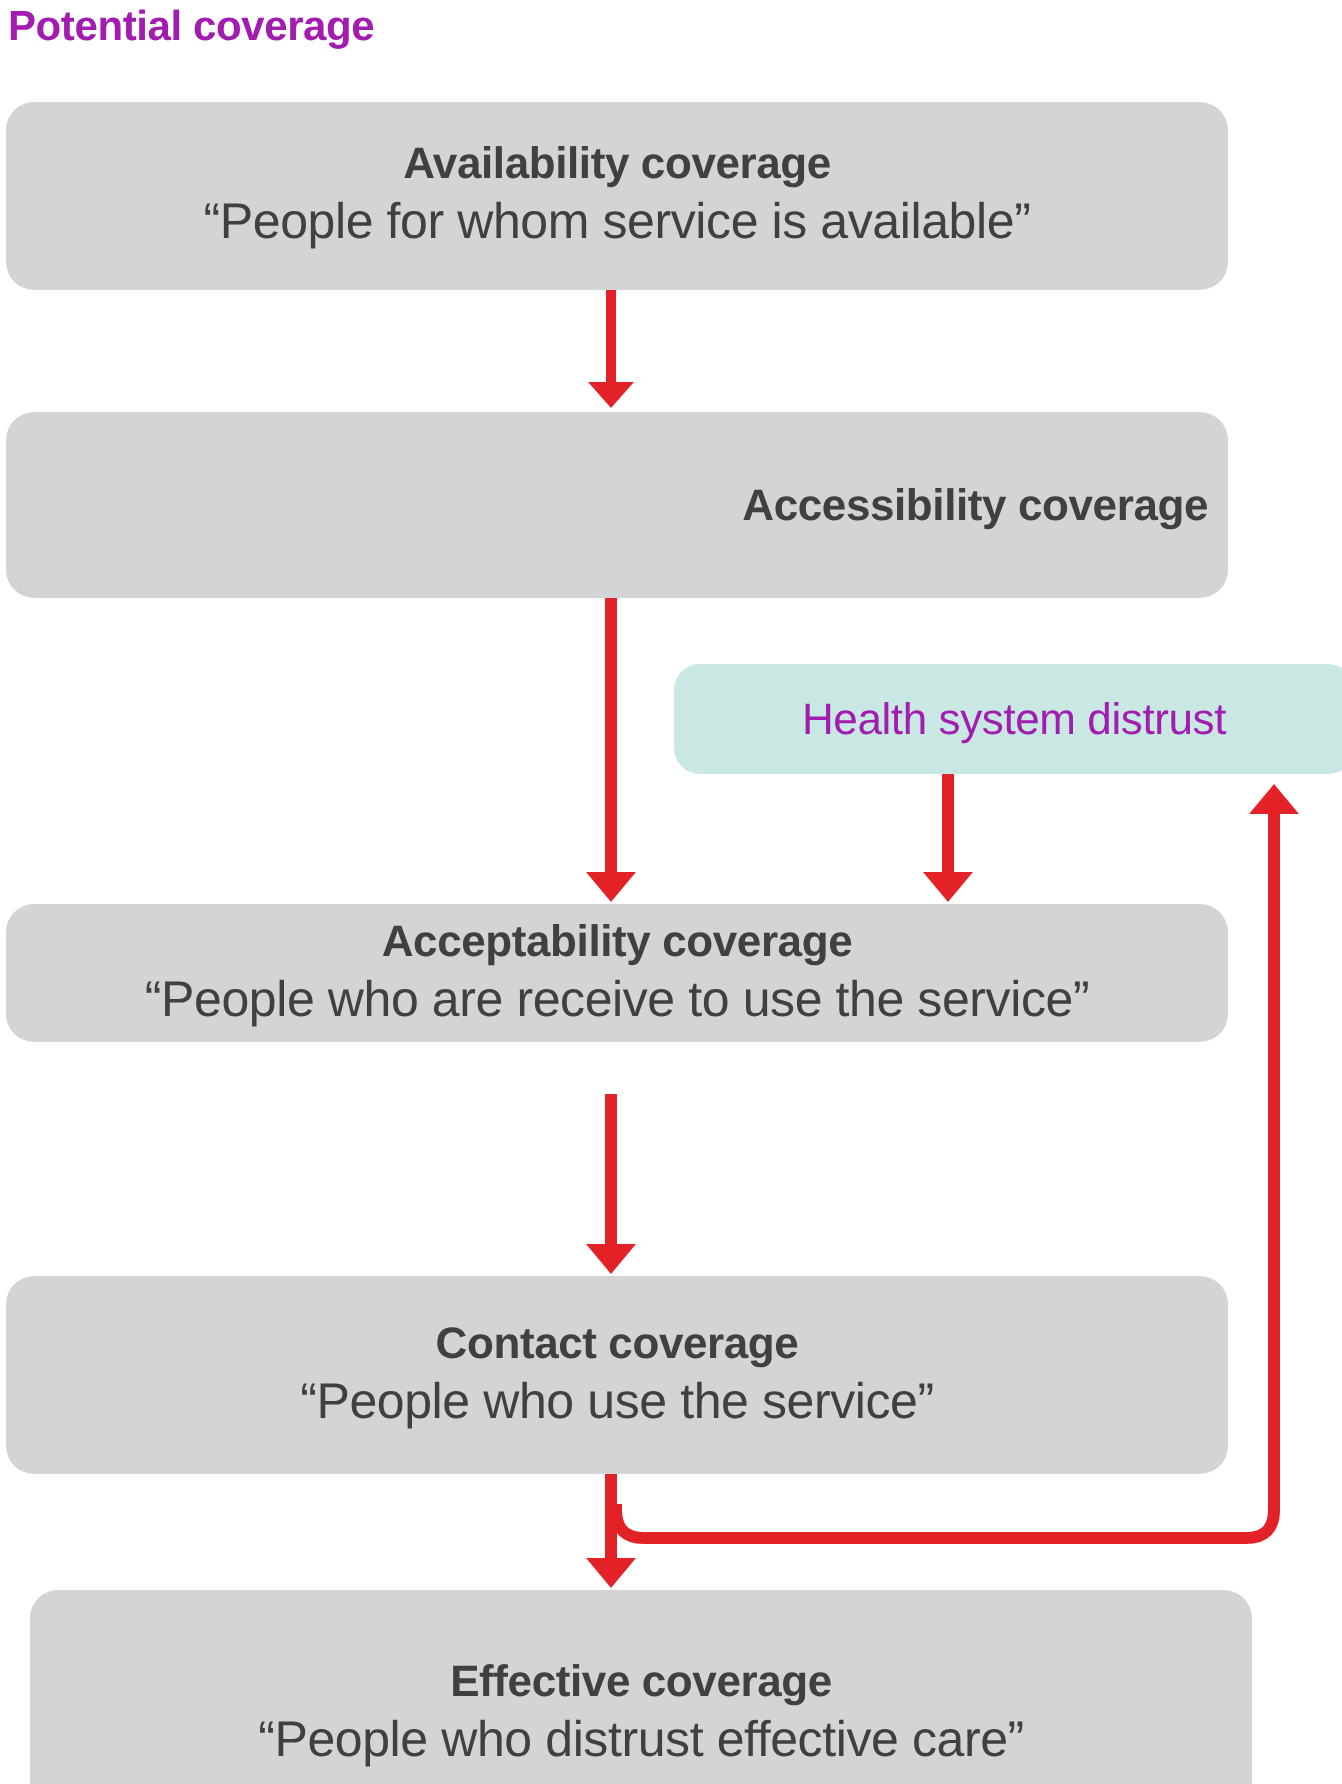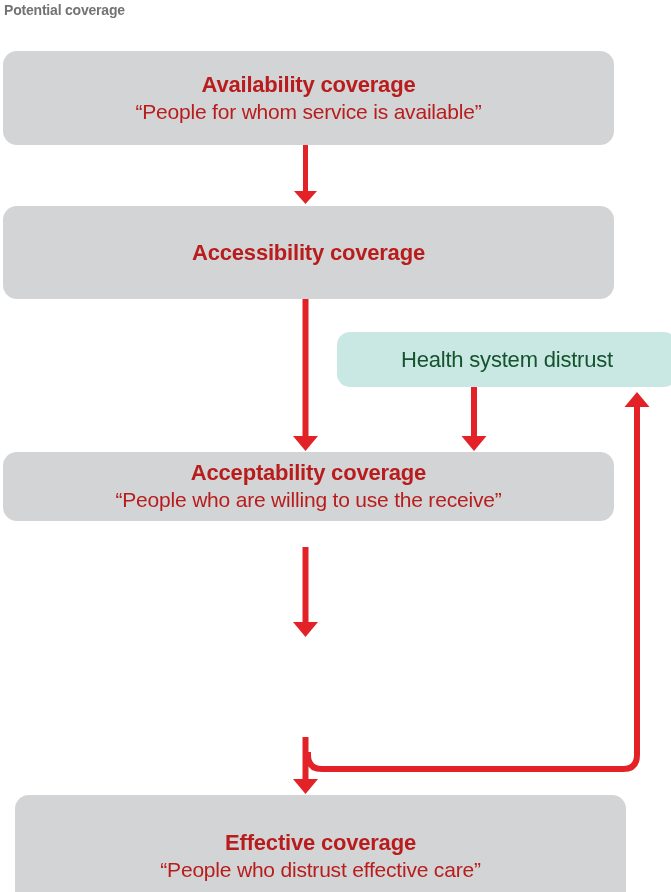--- a/index.html
+++ b/index.html
@@ -17,58 +17,58 @@
     width: 671px;
     height: 892px;
     background: #ffffff;
     overflow: hidden;
   }
 
   
   .section-label {
     position: absolute;
     font-weight: bold;
-    color: #737373;
-    font-size: 14px;
+    color: #a21caf;
+    font-size: 21px;
     letter-spacing: -0.2px;
     white-space: nowrap;
   }
   #label-potential { left: 4px;  top: 2px; }
   #label-actual    { left: 4px;  top: 592px; }
 
   
   .stage-box {
     position: absolute;
     background: #d2d4d5;
     border-radius: 14px;
     box-sizing: border-box;
     display: flex;
     flex-direction: column;
     align-items: center;
     justify-content: center;
     text-align: center;
-    color: #b91c1c;
+    color: #404040;
     padding: 4px 10px;
   }
   .stage-title {
     font-size: 22px;
     font-weight: bold;
     line-height: 1.18;
     letter-spacing: -0.2px;
   }
   .stage-caption {
-    font-size: 21px;
+    font-size: 25px;
     font-weight: normal;
     line-height: 1.22;
     letter-spacing: -0.2px;
     margin-top: 1px;
   }
 
   #box-availability   { left: 3px; top: 51px;  width: 611px; height: 94px; }
-  #box-accessibility  { left: 3px; top: 206px; width: 611px; height: 93px; }
+  #box-accessibility  { left: 3px; top: 206px; width: 611px; height: 93px; align-items: flex-end; }
   #box-acceptability  { left: 3px; top: 452px; width: 611px; height: 69px; }
   #box-contact        { left: 3px; top: 638px; width: 611px; height: 99px; }
   #box-effective      { left: 15px; top: 795px; width: 611px; height: 123px; }
 
   
   #box-distrust {
     position: absolute;
     left: 337px;
     top: 332px;
     width: 340px;
@@ -76,21 +76,21 @@
     background: #c9e7e3;
     border-radius: 13px;
     display: flex;
     align-items: center;
     justify-content: center;
     box-sizing: border-box;
     padding: 0 14px;
   }
   #box-distrust .factor-text {
     font-size: 22px;
-    color: #14532d;
+    color: #a21caf;
     line-height: 1;
     letter-spacing: -0.2px;
     white-space: nowrap;
   }
 
   
   #connectors {
     position: absolute;
     left: 0;
     top: 0;
@@ -152,23 +152,27 @@
     <div class="stage-title">Availability coverage</div>
     <div class="stage-caption">“People for whom service is available”</div>
   </div>
 
   <div class="stage-box" id="box-accessibility">
     <div class="stage-title">Accessibility coverage</div>
   </div>
 
   <div class="stage-box" id="box-acceptability">
     <div class="stage-title">Acceptability coverage</div>
-    <div class="stage-caption">“People who are willing to use the receive”</div>
+    <div class="stage-caption">“People who are receive to use the service”</div>
   </div>
 
+  <div class="stage-box" id="box-contact">
+    <div class="stage-title">Contact coverage</div>
+    <div class="stage-caption">“People who use the service”</div>
+  </div>
 
   <div class="stage-box" id="box-effective">
     <div class="stage-title">Effective coverage</div>
     <div class="stage-caption">“People who distrust effective care”</div>
   </div>
 
   <div id="box-distrust">
     <div class="factor-text">Health system distrust</div>
   </div>
 

